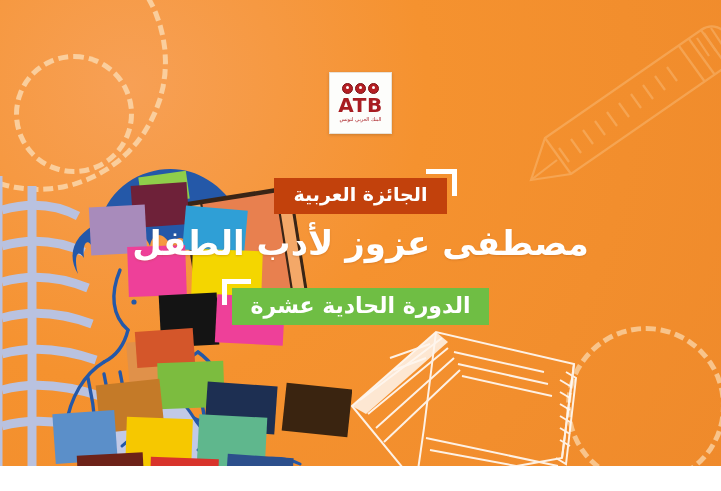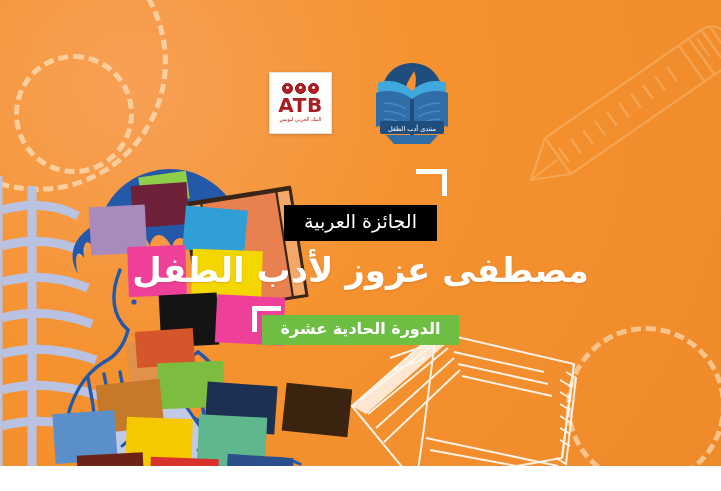--- a/index.html
+++ b/index.html
@@ -61,41 +61,40 @@
   }
   .logo-forum{position:relative;width:80px;height:85px;}
   
   .titles{
     position:absolute;left:0;top:178px;width:721px;
     direction:rtl;text-align:center;
   }
   .badge-row{display:flex;justify-content:center;}
   .badge-blue-wrap{position:relative;display:inline-block;}
   .badge-blue{
-    background:#000000;color:#ffffff;
-    font-size:19px;font-weight:normal;
+    background:#c2410c;color:#ffffff;
+    font-size:19px;font-weight:bold;
     padding:6px 20px 8px;
     display:inline-block;line-height:1.15;
     position:relative;z-index:2;
     letter-spacing:0;
-    margin-top:27px;
   }
   .corner-tr{
     position:absolute;right:-10px;top:-9px;width:26px;height:22px;
     border-top:5px solid #ffffff;border-right:5px solid #ffffff;z-index:1;
   }
   .main-title{
     color:#ffffff;font-size:34px;font-weight:bold;
     margin:9px 0 24px;line-height:1.2;
     text-shadow:0 1px 2px rgba(150,70,10,.25);
   }
   .badge-green-wrap{position:relative;display:inline-block;}
   .badge-green{
     background:#6fbe44;color:#ffffff;
-    font-size:16px;font-weight:bold;
+    font-size:22px;font-weight:bold;
     padding:5px 18px 7px;
     display:inline-block;line-height:1.15;
     position:relative;z-index:2;
   }
   .corner-tl{
     position:absolute;left:-10px;top:-9px;width:24px;height:21px;
     border-top:5px solid #ffffff;border-left:5px solid #ffffff;z-index:1;
   }
 </style>
 </head>
@@ -257,45 +256,20 @@
             <span></span>
           </div>
         <div class="atb-dot">
             <span></span>
           </div>
       </div>
       <div class="atb-word">ATB</div>
       <div class="atb-sub">البنك العربي لتونس</div>
     </div>
 
-    <div class="logo-forum">
-      <svg viewBox="0 0 80 85" width="80" height="85">
-
-        <path d="M40 2 C58 2 70 16 70 32 L70 40 L10 40 L10 32 C10 16 22 2 40 2 Z" fill="#1f4d7d"></path>
-
-        <path d="M42 10 C46 18 42 24 44 30 C46 24 52 26 52 34 L34 34 C32 24 38 18 42 10 Z" fill="#f5922f"></path>
-
-        <path d="M40 30 C30 20 16 18 6 22 L6 34 C18 32 32 36 40 44 Z" fill="#3fa9dd"></path>
-        <path d="M40 30 C50 20 64 18 74 22 L74 34 C62 32 48 36 40 44 Z" fill="#3fa9dd"></path>
-
-        <path d="M40 38 C30 30 14 28 4 32 L4 66 C16 62 32 66 40 74 Z" fill="#2f6ea8"></path>
-        <path d="M40 38 C50 30 66 28 76 32 L76 66 C64 62 48 66 40 74 Z" fill="#2f6ea8"></path>
-        <path d="M38 38 L42 38 L42 76 L38 76 Z" fill="#1f4d7d"></path>
-
-        <g stroke="#4d87c0" stroke-width="1.6" fill="none">
-          <path d="M12 42 Q24 42 34 48 M12 50 Q24 50 34 56 M12 58 Q24 58 34 64"></path>
-          <path d="M68 42 Q56 42 46 48 M68 50 Q56 50 46 56 M68 58 Q56 58 46 64"></path>
-        </g>
-
-        <path d="M14 74 L66 74 L58 83 L22 83 Z" fill="#2f6ea8"></path>
-
-        <rect x="8" y="60" width="64" height="13" rx="2" fill="#1f4d7d"></rect>
-        <text x="40" y="69.5" text-anchor="middle" fill="#ffffff" font-size="6.5" font-family="DejaVu Sans, sans-serif" direction="rtl">منتدى أدب الطفل</text>
-      </svg>
-    </div>
 
   </div>
 
   <div class="titles">
 
     <div class="badge-row">
       <div class="badge-blue-wrap">
         <div class="corner-tr"></div>
         <div class="badge-blue">الجائزة العربية</div>
       </div>

